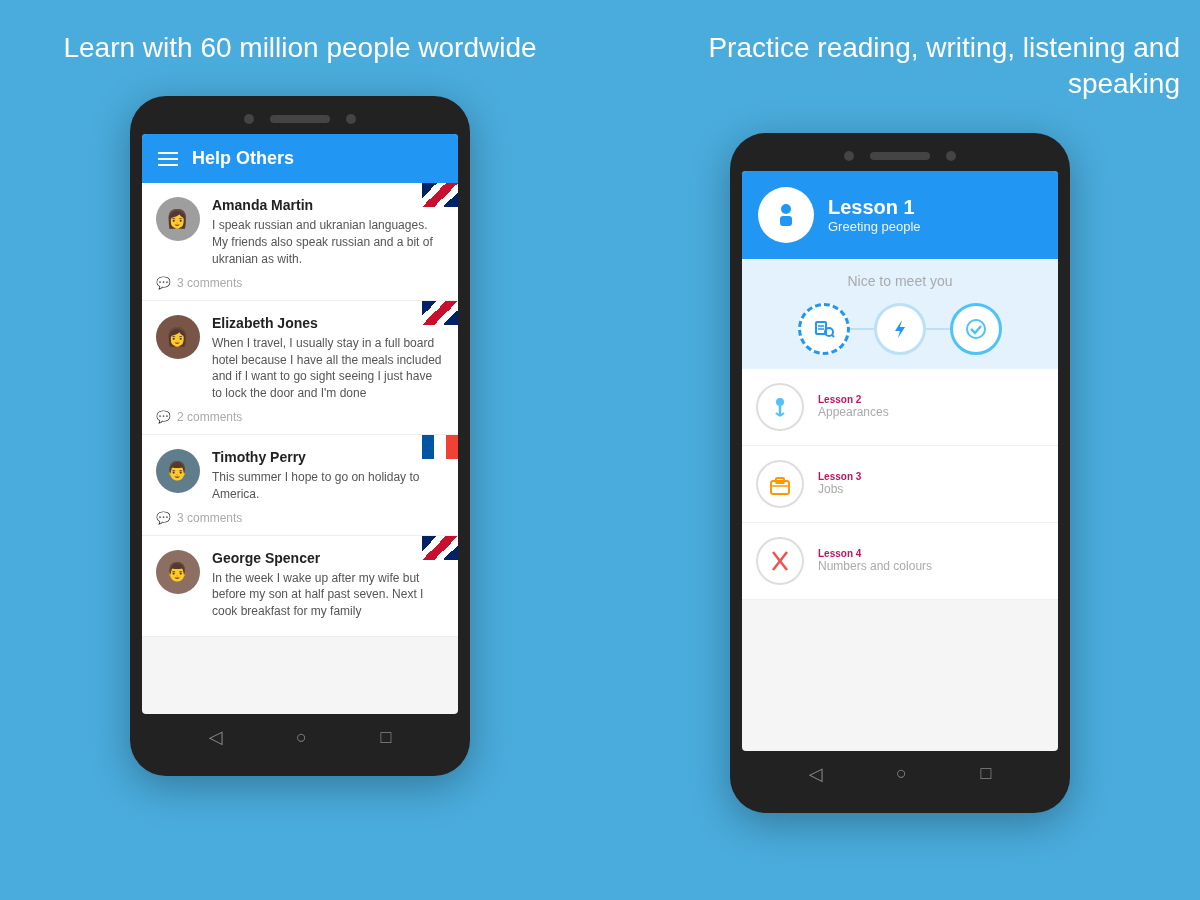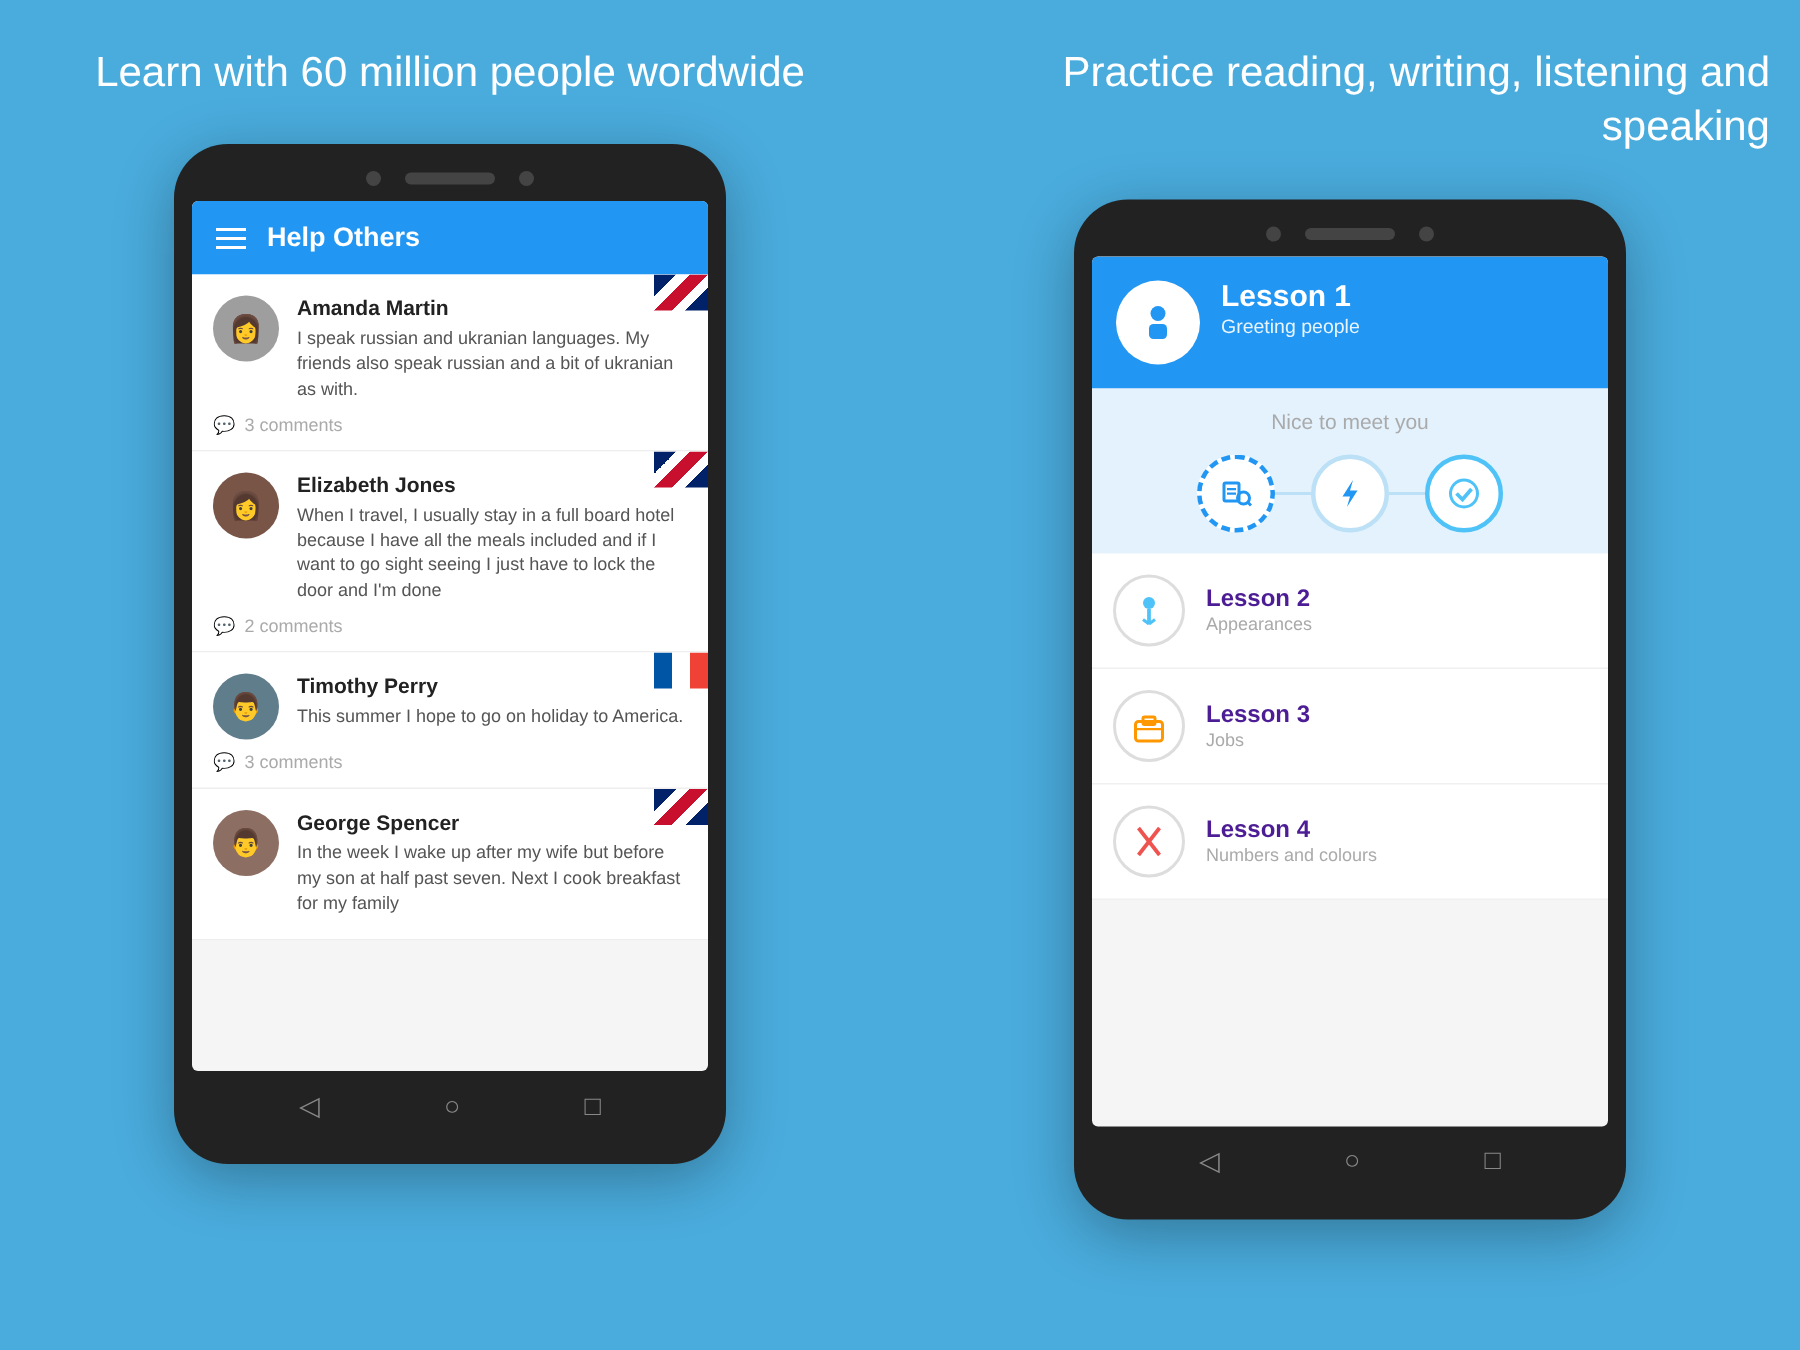--- a/index.html
+++ b/index.html
@@ -21,21 +21,21 @@
     .panel-title {
       color: white;
       font-size: 28px;
       font-weight: 300;
       text-align: right;
       line-height: 1.3;
       margin-bottom: 30px;
     }
     
     .phone {
-      width: 368px;
+      width: 340px;
       background: #222;
       border-radius: 36px;
       padding: 18px 12px 24px;
       box-shadow: 0 10px 40px rgba(0,0,0,0.3);
       position: relative;
       flex-shrink: 0;
     }
     .phone-top {
       display: flex;
       justify-content: center;
@@ -181,20 +181,21 @@
     }
     .lesson-header-title {
       font-size: 16px;
       font-weight: 600;
       color: white;
     }
     .lesson1-card {
       background: #2196f3;
       padding: 16px;
       display: flex;
+      align-items: center;
       gap: 14px;
       color: white;
     }
     .lesson1-icon-circle {
       width: 56px;
       height: 56px;
       background: white;
       border-radius: 50%;
       display: flex;
       align-items: center;
@@ -262,22 +263,22 @@
       border-radius: 50%;
       border: 2px solid #ddd;
       display: flex;
       align-items: center;
       justify-content: center;
       flex-shrink: 0;
       background: white;
     }
     .lesson-row-content {}
     .lesson-row-title {
-      color: #4c1d95;
-      font-size: 16px;
+      color: #be185d;
+      font-size: 10px;
       font-weight: 600;
     }
     .lesson-row-sub {
       color: #aaa;
       font-size: 12px;
     }
     
     .av1 { background: #9e9e9e; }
     .av2 { background: #795548; }
     .av3 { background: #607d8b; }

